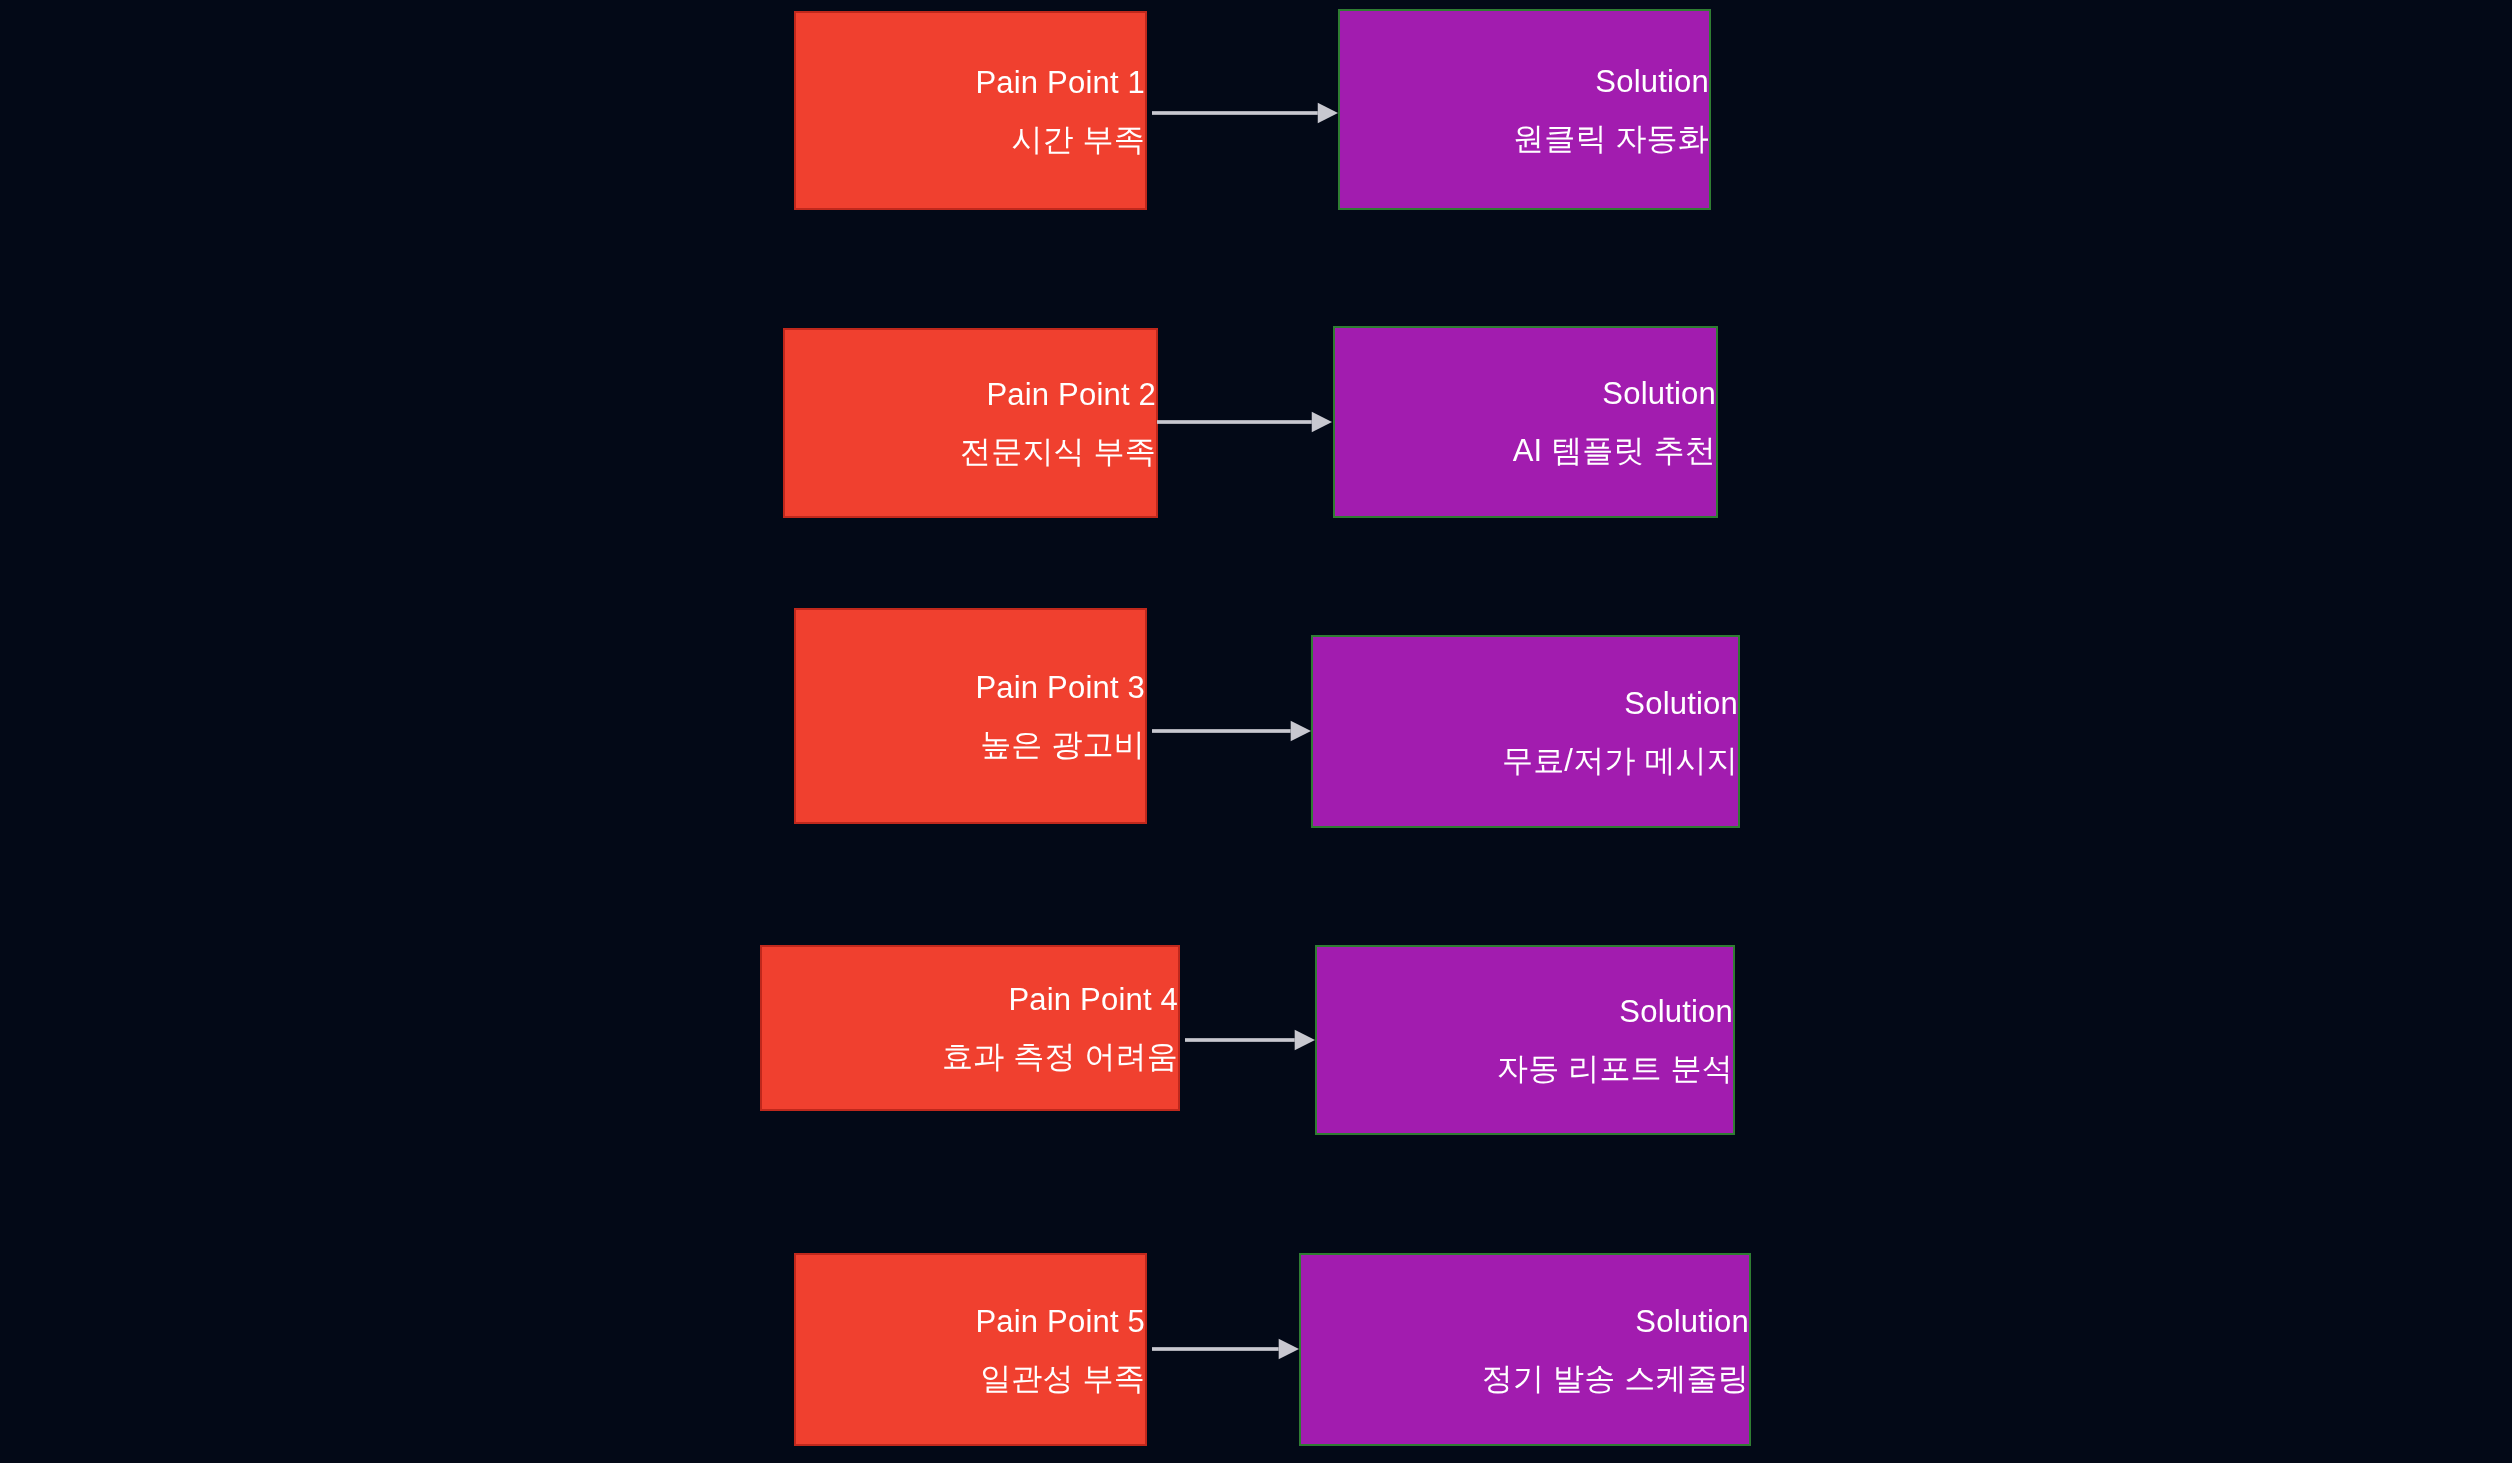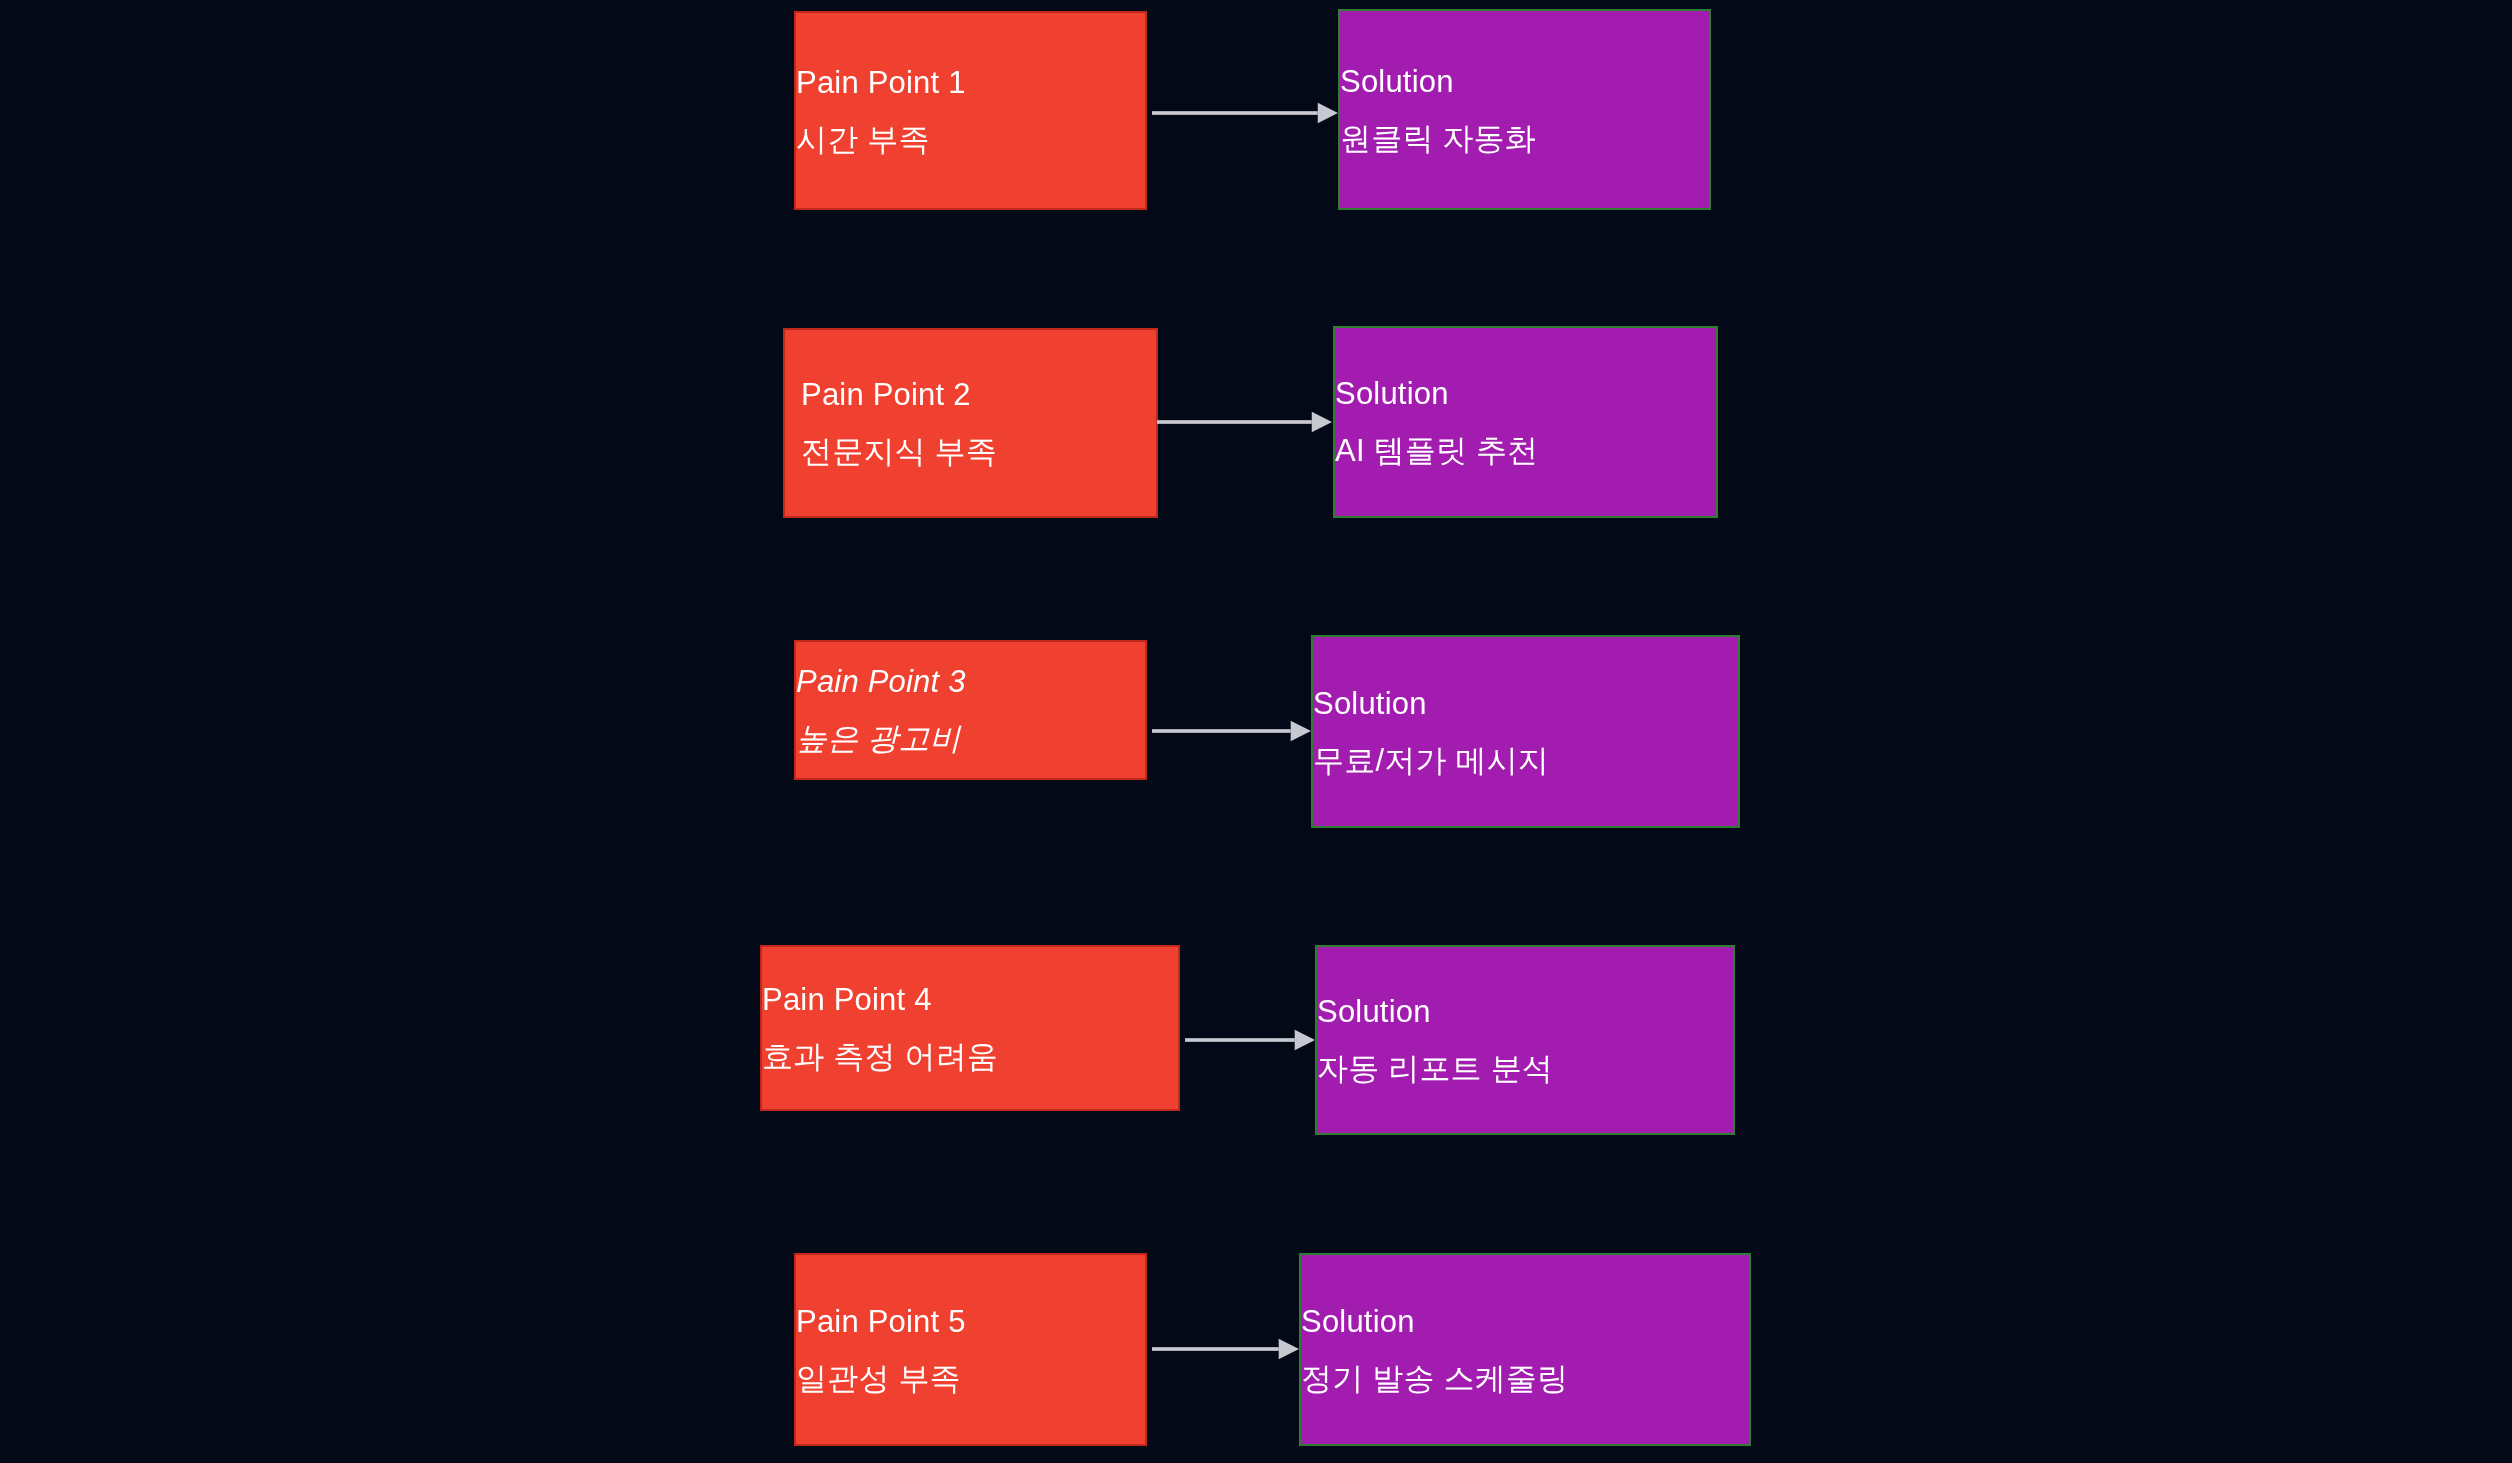--- a/index.html
+++ b/index.html
@@ -25,21 +25,21 @@
     position: absolute;
     left: 0;
     width: 2512px;
   }
 
   .node-box {
     position: absolute;
     box-sizing: border-box;
     display: flex;
     flex-direction: column;
-    align-items: flex-start;
+    align-items: flex-end;
     justify-content: center;
     text-align: center;
     color: #ffffff;
     line-height: 1.0;
   }
 
   .node-box .node-title {
     font-size: 31px;
     font-weight: 400;
     letter-spacing: 0.2px;
@@ -104,21 +104,21 @@
           <rect x="0" y="13" width="168" height="4" fill="#c8c8d0"></rect>
           <polygon points="168,4 190,15 168,26" fill="#c8c8d0"></polygon>
         </svg>
       </div>
       <div class="node-box solution-box" style="left: 1333px; top: 326px; width: 385px; height: 192px;">
         <div class="node-title">Solution</div>
         <div class="node-subtitle">AI 템플릿 추천</div>
       </div>
     </div>
     <div class="flow-row" style="top: 0px;">
-      <div class="node-box pain-box" style="left: 794px; top: 640px; width: 353px; height: 140px; font-style: italic;">
+      <div class="node-box pain-box" style="left: 794px; top: 608px; width: 353px; height: 216px;">
         <div class="node-title">Pain Point 3</div>
         <div class="node-subtitle">높은 광고비</div>
       </div>
       <div class="connector" style="left: 1152px; top: 717px; width: 159px;">
         <svg width="159" height="28" viewBox="0 0 172 30">
           <rect x="0" y="13" width="150" height="4" fill="#c8c8d0"></rect>
           <polygon points="150,4 172,15 150,26" fill="#c8c8d0"></polygon>
         </svg>
       </div>
       <div class="node-box solution-box" style="left: 1311px; top: 635px; width: 429px; height: 193px;">

